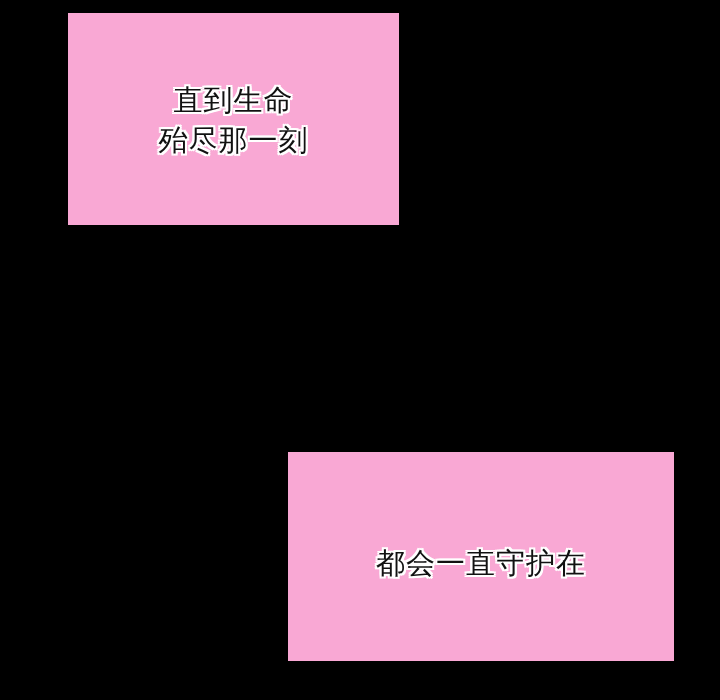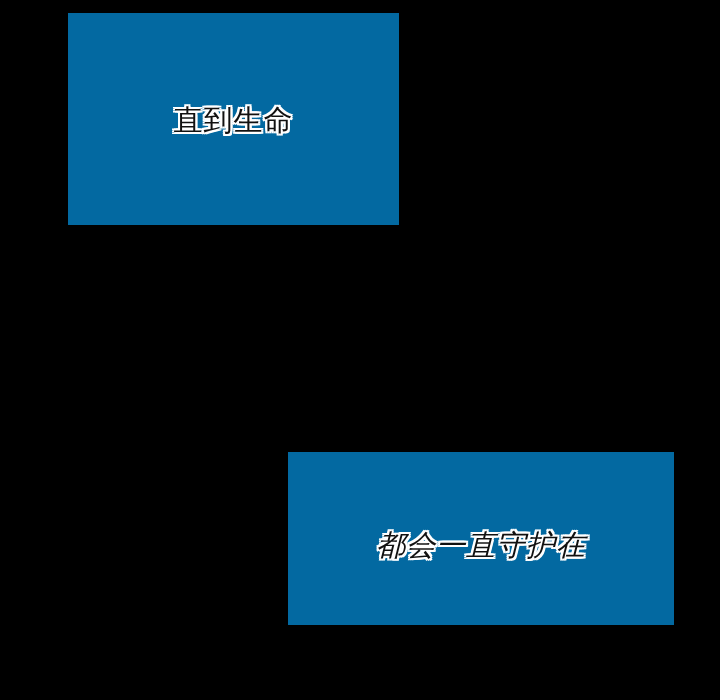--- a/index.html
+++ b/index.html
@@ -9,21 +9,21 @@
     }
     body {
       width: 720px;
       height: 700px;
       position: relative;
       overflow: hidden;
       font-family: "DejaVu Sans", "Liberation Sans", sans-serif;
     }
     .panel {
       position: absolute;
-      background: #0369a1;
+      background: #f9a8d4;
       display: flex;
       flex-direction: column;
       align-items: center;
       justify-content: center;
       box-sizing: border-box;
     }
     .caption-line {
       color: #111111;
       font-size: 29px;
       line-height: 40px;
@@ -40,27 +40,27 @@
       left: 68px;
       top: 13px;
       width: 331px;
       height: 212px;
       padding-top: 2px;
     }
     #panel-2 {
       left: 288px;
       top: 452px;
       width: 386px;
-      height: 173px;
+      height: 209px;
       padding-top: 12px;
-      font-style: italic;
     }
   </style>
 </head>
 <body>
 
 <div class="panel" id="panel-1">
   <div class="caption-line">直到生命</div>
+  <div class="caption-line">殆尽那一刻</div>
 </div>
 
 <div class="panel" id="panel-2">
   <div class="caption-line">都会一直守护在</div>
 </div>
 
 </body></html>

